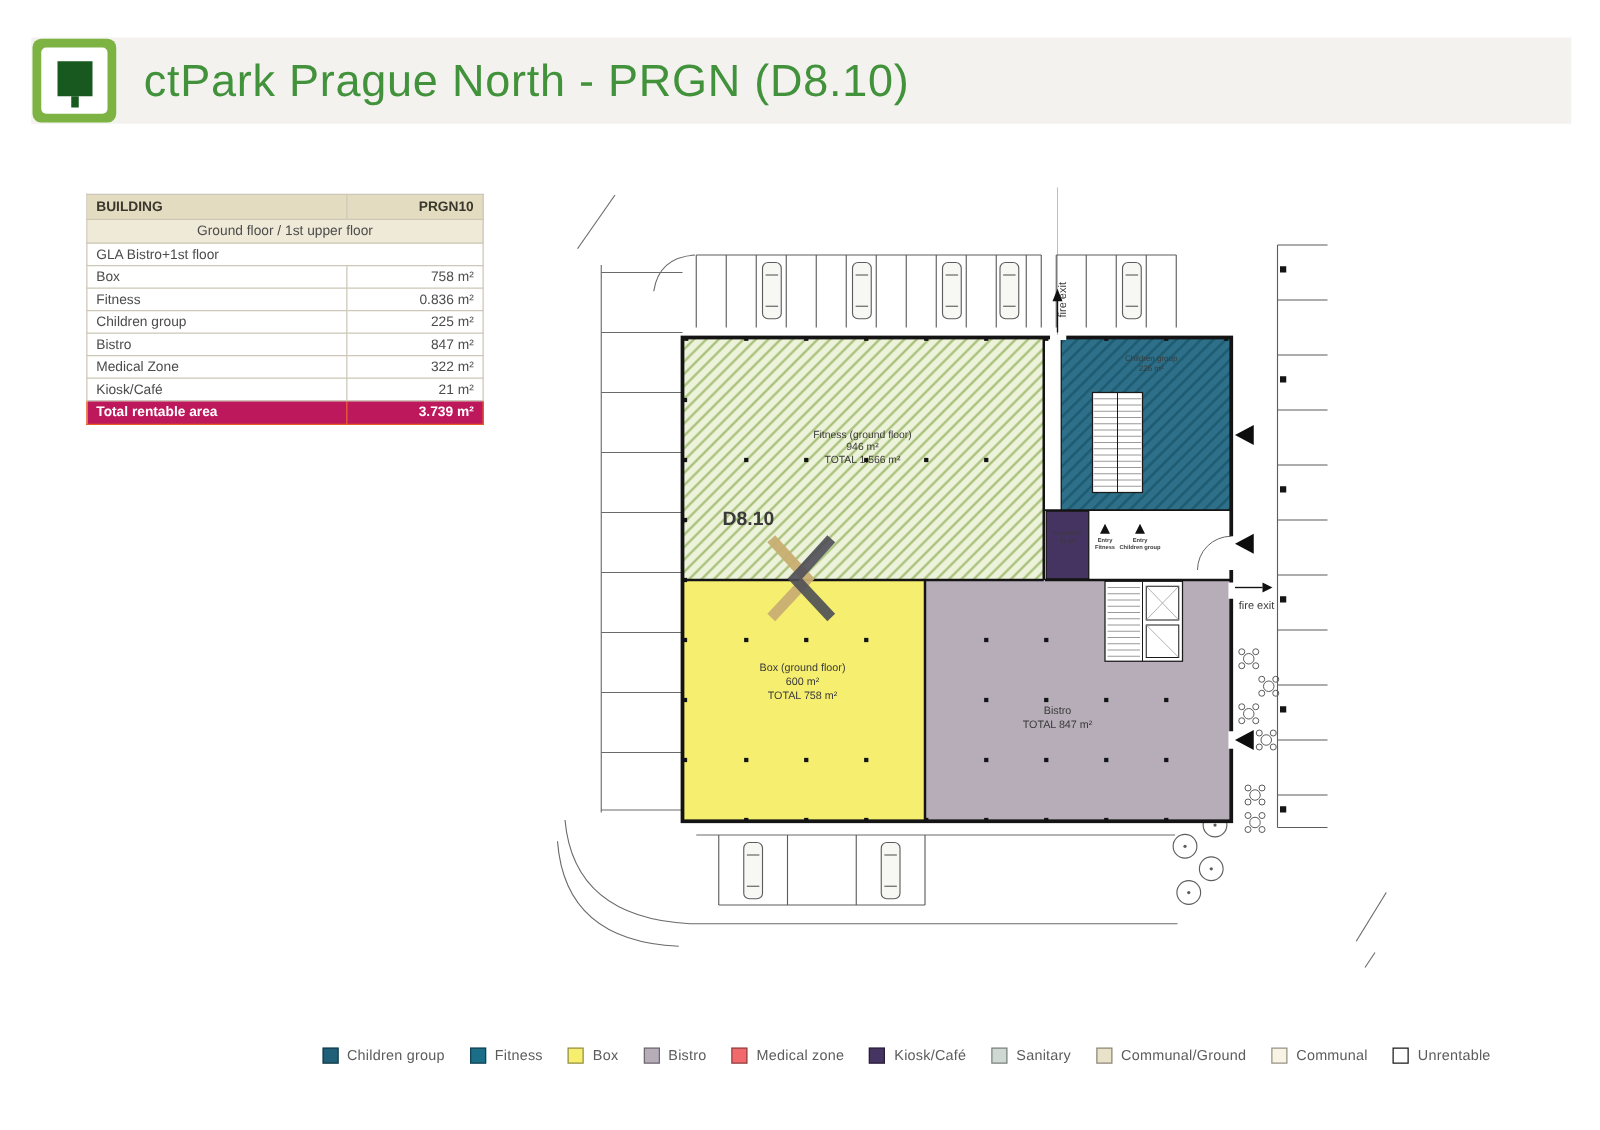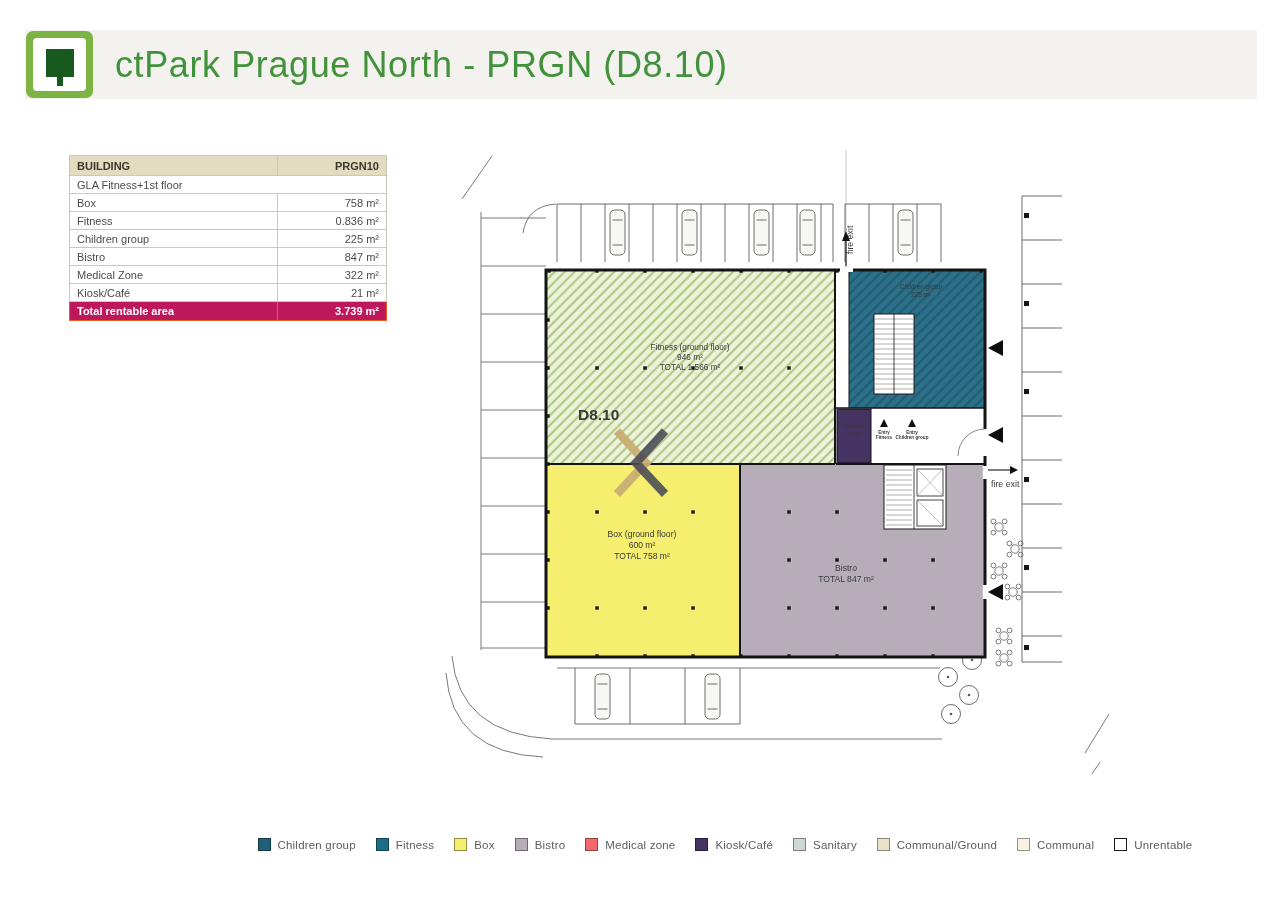--- a/index.html
+++ b/index.html
@@ -47,22 +47,25 @@
   </div>
   <h1 class="page-title">ctPark Prague North - PRGN (D8.10)</h1>
 </div>
 
 <table class="bldg-table">
   <tbody>
       <tr class="t-head">
     <td>BUILDING</td>
     <td class="val">PRGN10</td>
   </tr>
-  <tr>
-    <td colspan="2">GLA Fitness+1st floor</td>
+  <tr class="t-sub">
+    <td colspan="2">Ground floor / 1st upper floor</td>
+  </tr>
+  <tr>
+    <td colspan="2">GLA Bistro+1st floor</td>
   </tr>
   <tr>
     <td>Box</td>
     <td class="val">758 m²</td>
   </tr>
   <tr>
     <td>Fitness</td>
     <td class="val">0.836 m²</td>
   </tr>
   <tr>

